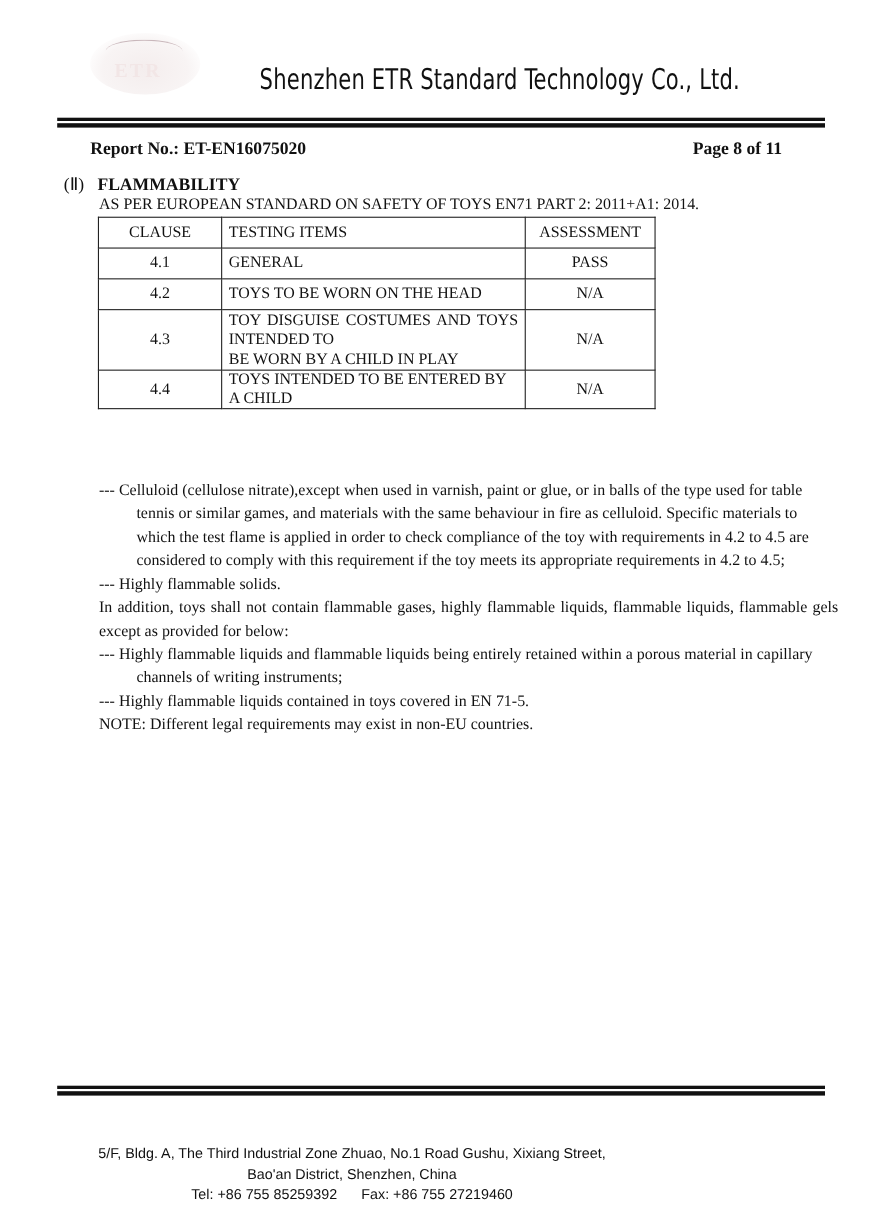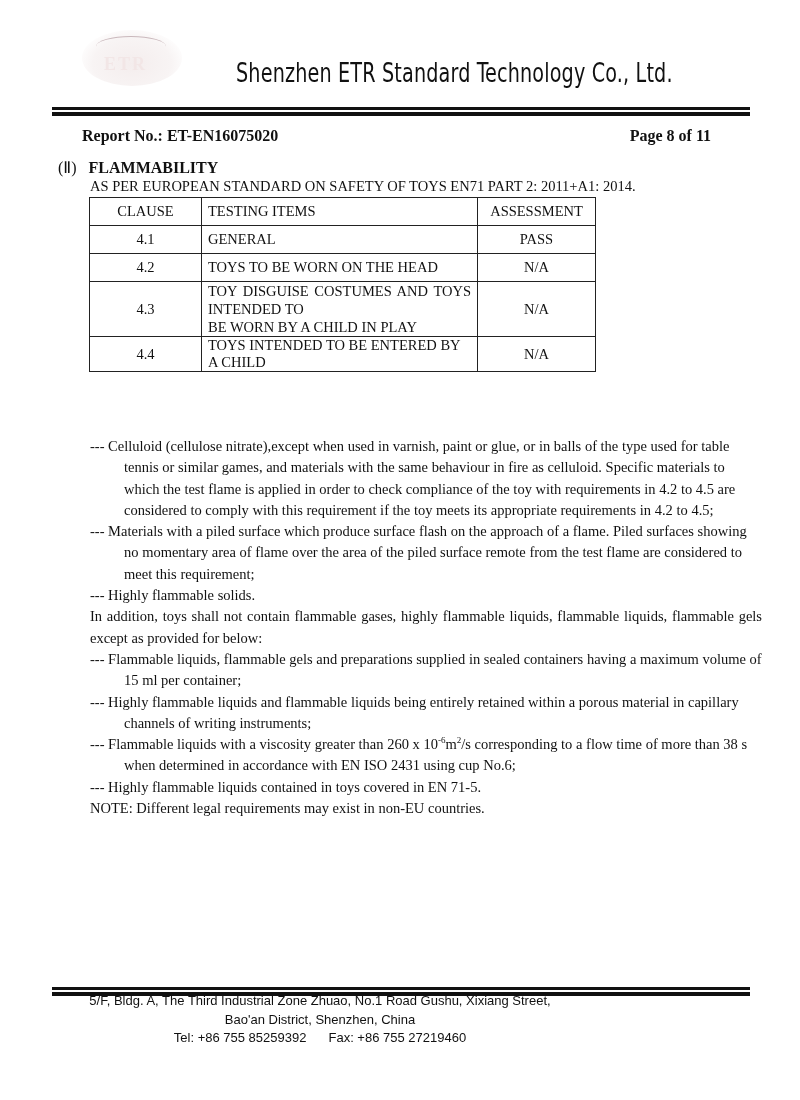--- a/index.html
+++ b/index.html
@@ -25,21 +25,21 @@
   table.ft td, table.ft th { border: 1.5px solid #222; font-weight: normal; padding: 0 6px; }
   table.ft .c1 { width: 99px; text-align: center; }
   table.ft .c2 { text-align: left; }
   table.ft .c3 { width: 105px; text-align: center; }
   table.ft tr.h30 td, table.ft tr.h30 th { height: 27px; }
   .body { position: absolute; left: 90px; top: 436px; width: 672px; font-family: "Liberation Serif", serif;
           font-size: 14.5px; line-height: 21.3px; }
   .body p { margin: 0; }
   .body .item { padding-left: 34px; text-indent: -34px; }
   .body .just { text-align: justify; text-align-last: left; }
-  .footer { position: absolute; left: 0; width: 640px; top: 992px; text-align: center;
+  .footer { position: absolute; left: 0; width: 640px; top: 1040px; text-align: center;
           font-family: "Liberation Sans", sans-serif; font-size: 13px; line-height: 18.5px; }
   .footer .fax { margin-left: 22px; }
   sup { font-size: 9px; line-height: 0; }
 </style>
 </head>
 <body>
 
 <div class="logo">
   <span class="logo-text">ETR</span>
 </div>
@@ -90,26 +90,23 @@
   <tr class="h30">
     <td class="c1">4.4</td>
     <td class="c2">TOYS INTENDED TO BE ENTERED BY A CHILD</td>
     <td class="c3">N/A</td>
   </tr>
 </tbody>
   </table>
 
 <div class="body">
   <p class="item">--- Celluloid (cellulose nitrate),except when used in varnish, paint or glue, or in balls of the type used for table tennis or similar games, and materials with the same behaviour in fire as celluloid. Specific materials to which the test flame is applied in order to check compliance of the toy with requirements in 4.2 to 4.5 are considered to comply with this requirement if the toy meets its appropriate requirements in 4.2 to 4.5;</p>
-  <p class="item">--- Materials with a piled surface which produce surface flash on the approach of a flame. Piled surfaces showing no momentary area of flame over the area of the piled surface remote from the test flame are considered to meet this requirement;</p>
   <p class="item">--- Highly flammable solids.</p>
   <p class="just">In addition, toys shall not contain flammable gases, highly flammable liquids, flammable liquids, flammable gels except as provided for below:</p>
-  <p class="item">--- Flammable liquids, flammable gels and preparations supplied in sealed containers having a maximum volume of 15 ml per container;</p>
   <p class="item">--- Highly flammable liquids and flammable liquids being entirely retained within a porous material in capillary channels of writing instruments;</p>
-  <p class="item"><span>--- Flammable liquids with a viscosity greater than 260 x 10</span><sup>-6</sup><span>m</span><sup>2</sup><span>/s corresponding to a flow time of more than 38 s when determined in accordance with EN ISO 2431 using cup No.6;</span></p>
   <p class="item">--- Highly flammable liquids contained in toys covered in EN 71-5.</p>
   <p>NOTE: Different legal requirements may exist in non-EU countries.</p>
 </div>
 
 <div class="rule" style="top:987px">
   <div class="thin"></div>
     <div class="gap"></div>
     <div class="thick"></div>
 </div>
 

